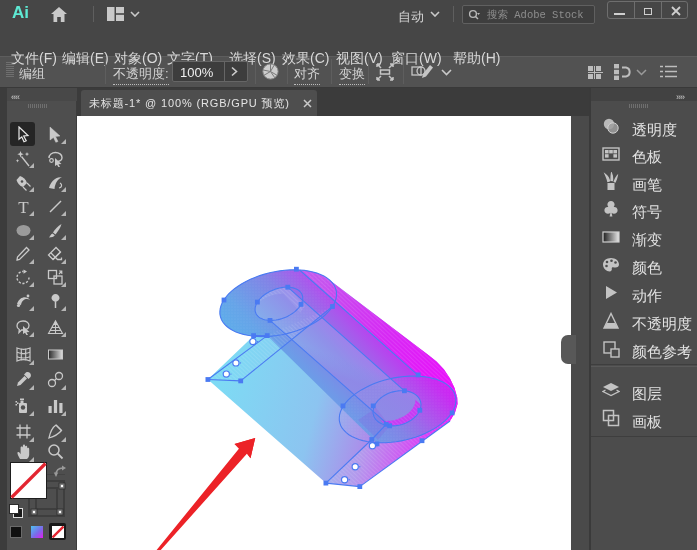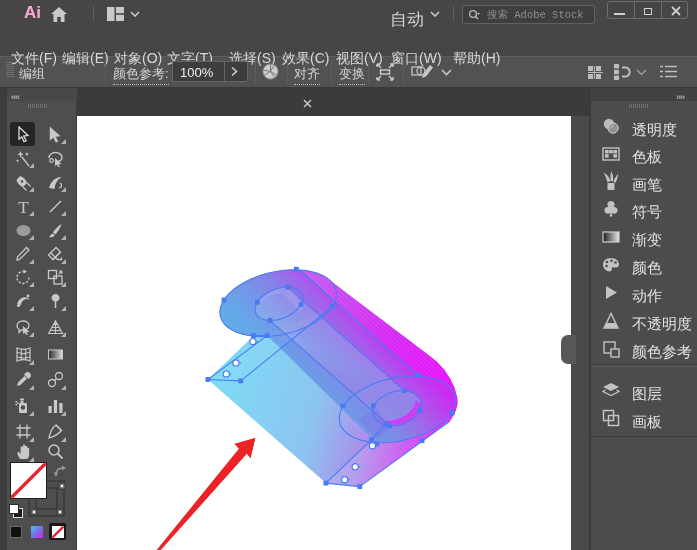--- a/index.html
+++ b/index.html
@@ -33,42 +33,45 @@
 .grip i{display:block;width:1px;height:4px;background:#6f6f6f}
 </style>
 </head>
 <body>
 <div id="page">
   <div class="abs" id="titlebar"></div>
   <div class="abs" id="menubar"></div>
   <div class="abs" id="ctrlbar"></div>
   <div class="abs" id="leftstrip"></div>
   <div class="abs" id="tabbar"></div>
+  <div class="abs" id="tab">
+      <span>未标题-1* @ 100% (RGB/GPU 预览)</span>
+    </div>
   <div class="abs" id="canvas"></div>
   <div class="abs" id="rail"></div>
   <div class="abs" id="raildiv"></div>
   <div class="abs" id="toolpanel"></div>
   <div class="abs" id="toolhead"></div>
   <div class="abs" id="rpanel"></div>
   <div class="abs" id="rphead"></div>
 
-  <div class="abs" style="left:24px;top:3px;font-size:17px;font-weight:bold;color:#f9a8d4">Ai</div>
+  <div class="abs" style="left:12px;top:3px;font-size:17px;font-weight:bold;color:#5eead4">Ai</div>
   <svg class="abs" style="left:50px;top:6px" width="18" height="17" viewBox="0 0 18 17">
       <path d="M9 1 L17 8 L14.5 8 L14.5 16 L10.8 16 L10.8 11 L7.2 11 L7.2 16 L3.5 16 L3.5 8 L1 8 Z" fill="#c9c9c9"></path>
     </svg>
   <div class="abs" style="left:93px;top:6px;width:1px;height:16px;background:#5f5f5f"></div>
   <svg class="abs" style="left:107px;top:7px" width="17" height="14" viewBox="0 0 17 14">
       <rect x="0" y="0" width="7.5" height="14" fill="#c9c9c9"></rect>
       <rect x="9" y="0" width="8" height="6.2" fill="#c9c9c9"></rect>
       <rect x="9" y="7.8" width="8" height="6.2" fill="#c9c9c9"></rect>
     </svg>
   <svg class="abs" style="left:130px;top:11px" width="10" height="6" viewBox="0 0 10 6">
       <path d="M1 1 L5 5 L9 1" fill="none" stroke="#c9c9c9" stroke-width="1.6"></path>
     </svg>
-  <div class="abs" style="left:390px;top:8px;font-size:17px;color:#d2d2d2">自动</div>
+  <div class="abs" style="left:398px;top:8px;font-size:13px;color:#d2d2d2">自动</div>
   <svg class="abs" style="left:430px;top:11px" width="10" height="6" viewBox="0 0 10 6">
       <path d="M1 1 L5 5 L9 1" fill="none" stroke="#c9c9c9" stroke-width="1.6"></path>
     </svg>
   <div class="abs" style="left:453px;top:6px;width:1px;height:16px;background:#5f5f5f"></div>
   <div class="abs" style="left:462px;top:5px;width:133px;height:19px;background:#3e3e3e;border:1px solid #606060;border-radius:2px"></div>
   <svg class="abs" style="left:468px;top:9px" width="14" height="12" viewBox="0 0 14 12">
       <circle cx="5" cy="5" r="3.4" fill="none" stroke="#b9b9b9" stroke-width="1.4"></circle>
       <line x1="7.5" y1="7.5" x2="10" y2="10" stroke="#b9b9b9" stroke-width="1.4"></line>
       <path d="M9 4 L12 4 L10.5 6 Z" fill="#b9b9b9"></path>
     </svg>
@@ -98,21 +101,21 @@
       <i style="width:8px;height:1px"></i>
       <i style="width:8px;height:1px"></i>
       <i style="width:8px;height:1px"></i>
       <i style="width:8px;height:1px"></i>
       <i style="width:8px;height:1px"></i>
       <i style="width:8px;height:1px"></i>
       <i style="width:8px;height:1px"></i>
     </div>
   <div class="cl" style="left:19px">编组</div>
   <div class="sep" style="left:105px;top:59px"></div>
-  <div class="cl du" style="left:113px">颜色参考:</div>
+  <div class="cl du" style="left:113px">不透明度:</div>
   <div class="abs" style="left:172px;top:61px;width:76px;height:21px;background:#3d3d3d;border:1px solid #666;border-radius:2px"></div>
   <div class="abs" style="left:224px;top:61px;width:1px;height:21px;background:#666"></div>
   <div class="cl" style="left:180px;color:#efefef">100%</div>
   <svg class="abs" style="left:230px;top:66px" width="8" height="11" viewBox="0 0 8 11">
       <path d="M2 1.5 L6.5 5.5 L2 9.5" fill="none" stroke="#ccc" stroke-width="1.6"></path>
     </svg>
   <div class="sep" style="left:255px;top:59px"></div>
 
   <svg class="abs" style="left:262px;top:63px" width="17" height="17" viewBox="0 0 17 17">
    <circle cx="8.5" cy="8.5" r="7.6" fill="#cdcdcd"></circle>

